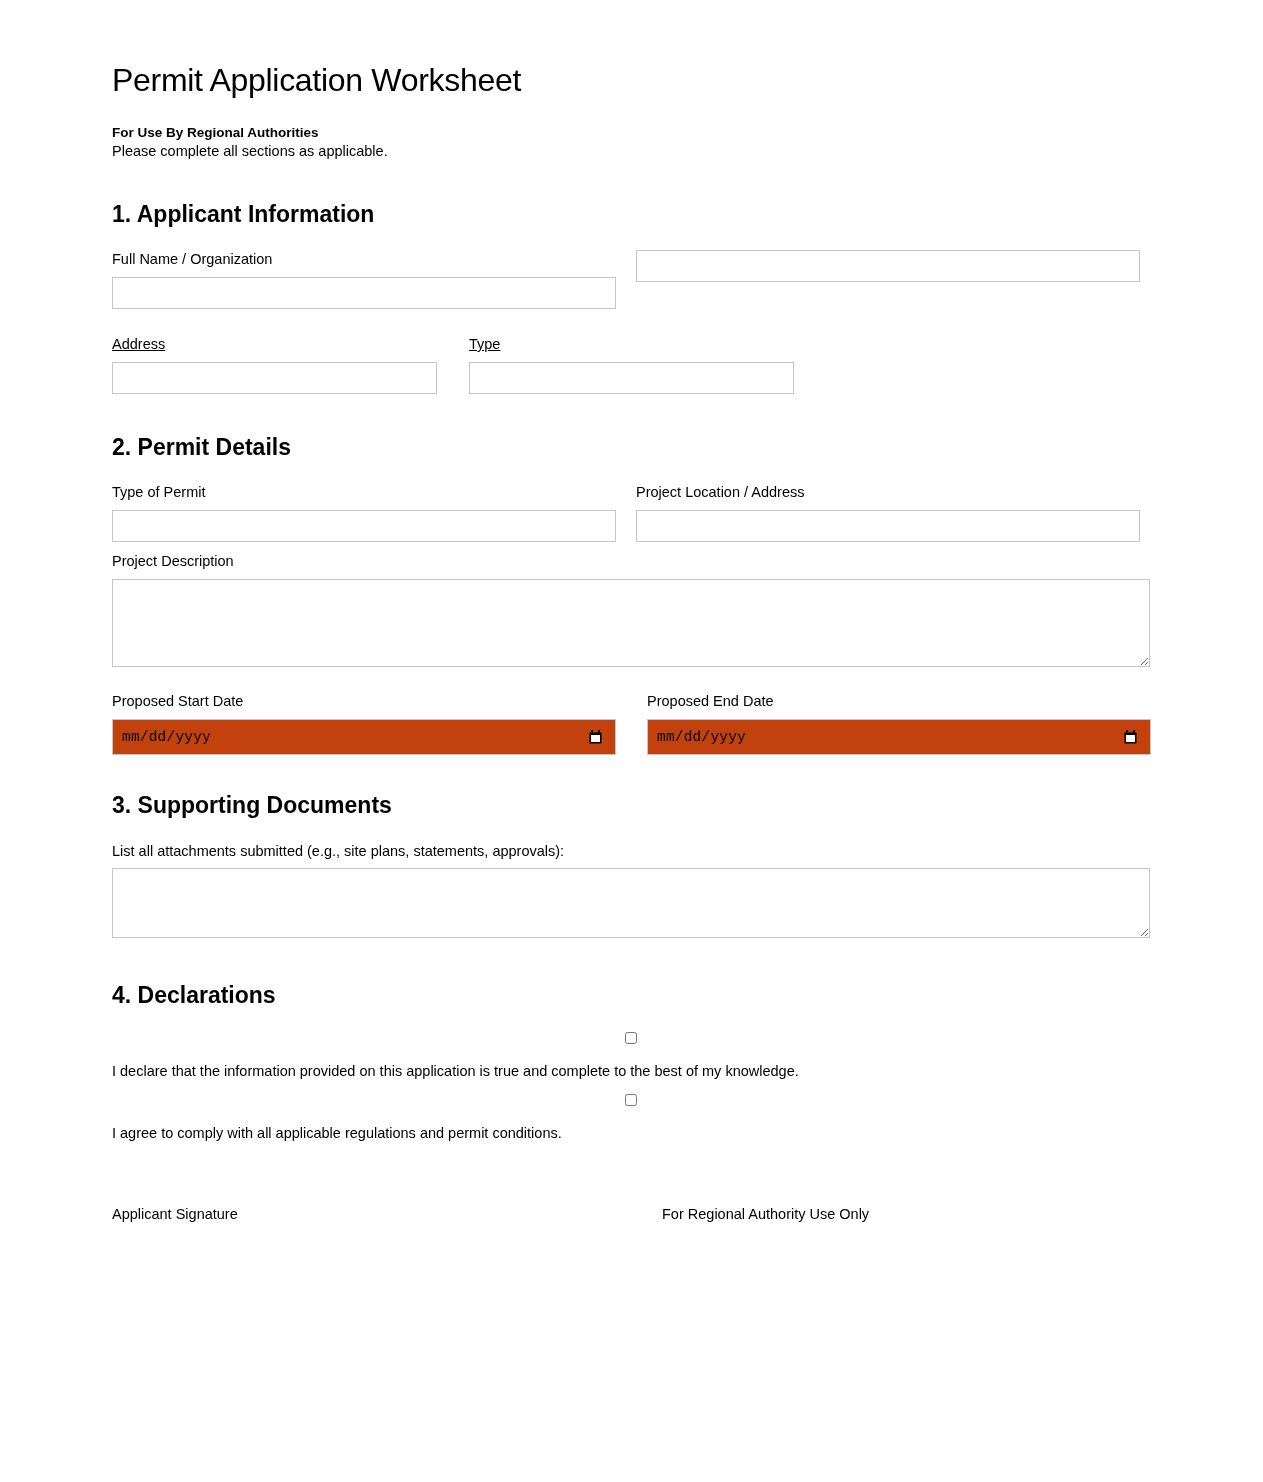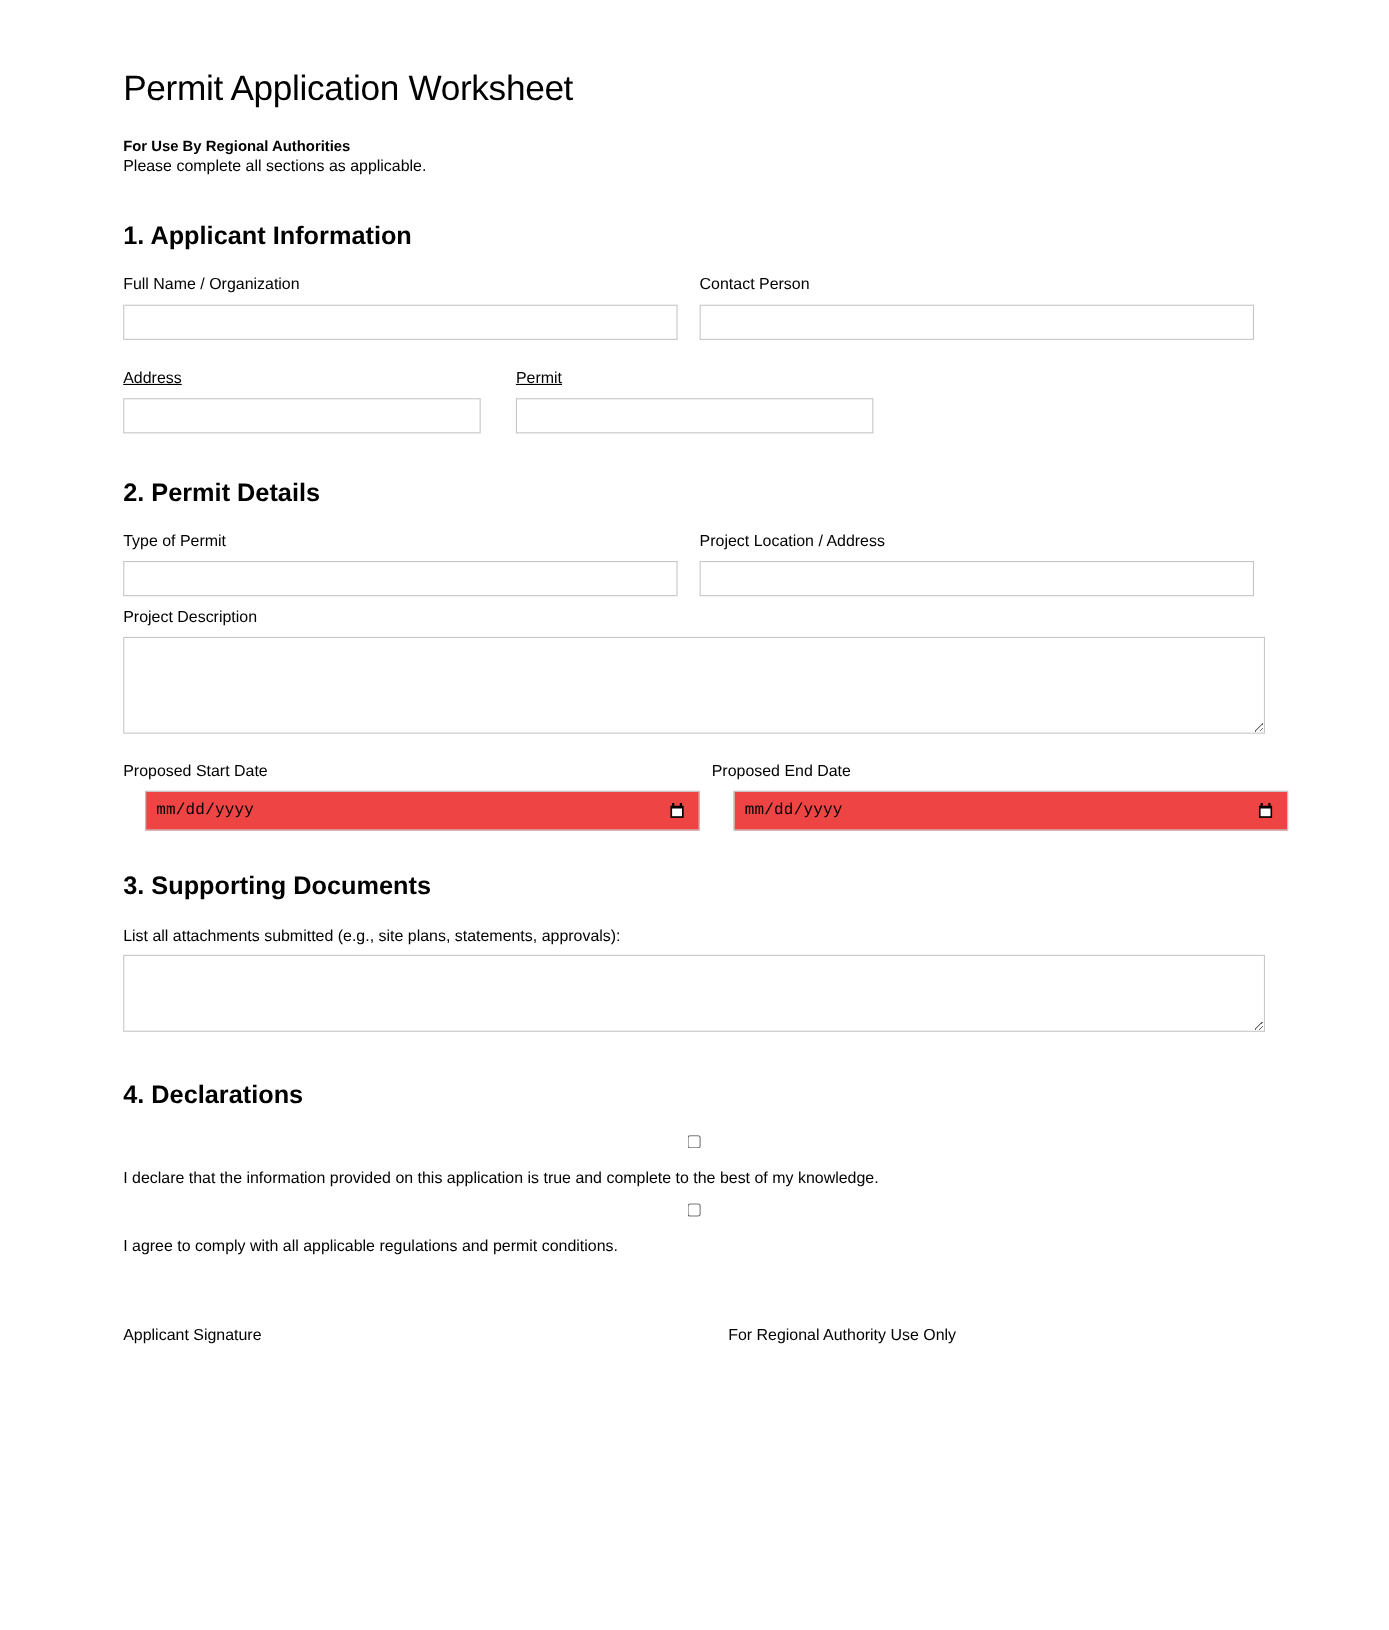--- a/index.html
+++ b/index.html
@@ -103,25 +103,24 @@
 
   
   .date-row { display: flex; margin-top: 25px; }
   .date-col { width: 504px; }
   .date-col.second { margin-left: 31px; }
   .date-field {
     position: relative;
     width: 504px;
     height: 36px;
     border: 1px solid #c6c6c6;
-    background: #ef4444;
+    background: #c2410c;
     display: flex;
     align-items: center;
     padding: 0 9px;
-    margin-left: 20px;
   }
   .date-ph {
     font-family: "Liberation Mono", monospace;
     font-size: 14.5px;
     color: #000;
     letter-spacing: 0.2px;
     white-space: pre;
   }
   .cal-icon {
     position: absolute;
@@ -182,32 +181,31 @@
 
   <div class="section sec-gap-1">
     <h2 class="section-heading">1. Applicant Information</h2>
 
     <div class="row row-gap-lg">
       <div class="col-half">
         <label class="field-label">Full Name / Organization</label>
         <input class="txt-input" type="text" value="" style="">
       </div>
       <div class="col-half">
-        <label class="field-label">Contact Person</label>
         <input class="txt-input" type="text" value="" style="">
       </div>
     </div>
 
     <div class="row-three">
       <div class="col-a">
         <label class="field-label">Address</label>
         <input class="txt-input" type="text" value="" style="">
       </div>
       <div class="col-b">
-        <label class="field-label">Permit</label>
+        <label class="field-label">Type</label>
         <input class="txt-input" type="text" value="" style="">
       </div>
     </div>
   </div>
 
   <div class="section sec-gap-2">
     <h2 class="section-heading">2. Permit Details</h2>
 
     <div class="row row-gap-lg">
       <div class="col-half">

